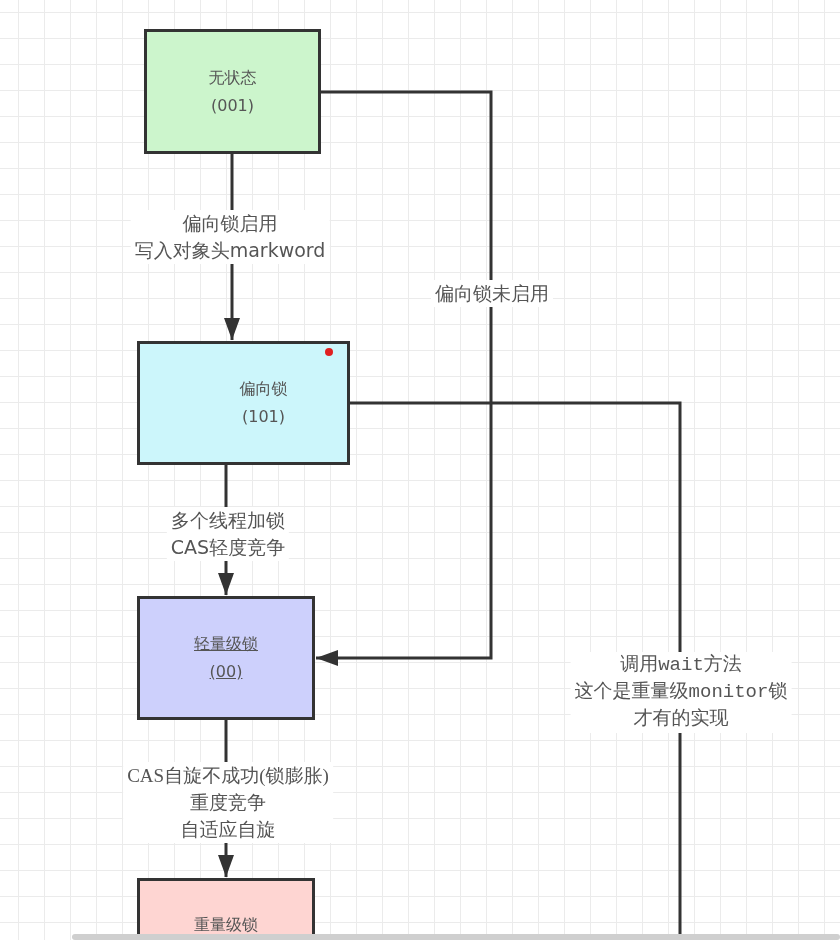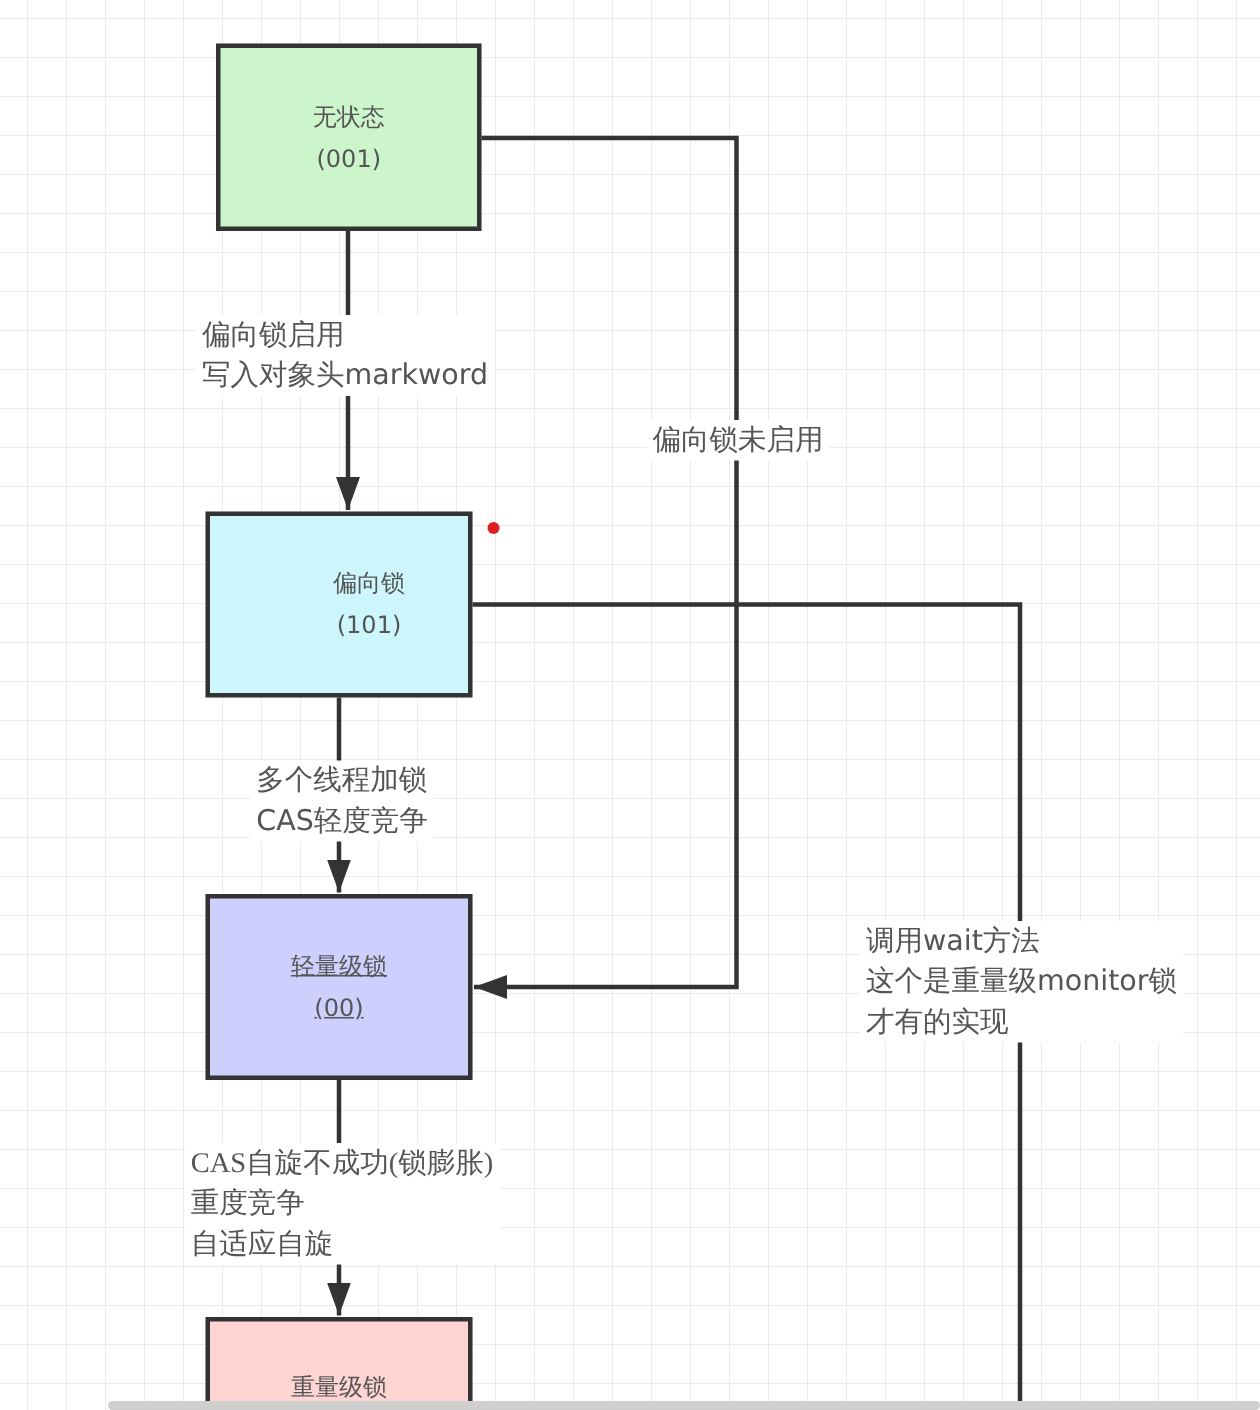--- a/index.html
+++ b/index.html
@@ -27,21 +27,21 @@
       align-items: center; justify-content: center;
       color: #555555;
       font-size: 16px; line-height: 28px;
       text-align: center;
     }
     .label {
       position: absolute;
       background: #ffffff;
       color: #555555;
       font-size: 19px; line-height: 27px;
-      text-align: left;
+      text-align: center;
       white-space: nowrap;
       transform: translateX(-50%);
       padding: 0 4px;
     }
     .dot {
       position: absolute; width: 8px; height: 8px;
       border-radius: 50%;
     }
     .hscrollbar {
       position: absolute; left: 72px; top: 934px;
@@ -76,21 +76,21 @@
     <path d="M226,719 L226,877" stroke="#333333" stroke-width="3" fill="none" marker-end="url(#arrowDown)"></path>
 
     <path d="M314,403 L680,403 L680,940" stroke="#333333" stroke-width="3" fill="none"></path>
   </svg>
 
   <div class="node" id="node-no-lock" style="left: 144px; top: 29px; width: 177px; height: 125px; background: rgb(204, 245, 204);">
     <span>无状态</span>
     <span>(001)</span>
   </div>
 
-  <div class="node" id="node-biased" style="left: 137px; top: 341px; width: 178px; height: 124px; background: rgb(204, 246, 251); padding-left: 40px;">
+  <div class="node" id="node-biased" style="left: 137px; top: 341px; width: 213px; height: 124px; background: rgb(204, 246, 251); padding-left: 40px;">
     <span>偏向锁</span>
     <span>(101)</span>
   </div>
 
   <div class="node" id="node-lightweight" style="left: 137px; top: 596px; width: 178px; height: 124px; background: rgb(205, 208, 252); text-decoration: underline;">
     <span>轻量级锁</span>
     <span>(00)</span>
   </div>
 
   <div class="node" id="node-heavyweight" style="left: 137px; top: 878px; width: 178px; height: 124px; justify-content: flex-start; padding-top: 30px; background: rgb(254, 213, 210);">
@@ -110,21 +110,21 @@
     <div>多个线程加锁</div>
     <div>CAS轻度竞争</div>
   </div>
 
   <div class="label" style="left:228px; top:762px;font-family:Liberation Serif, serif;">
     <div>CAS自旋不成功(锁膨胀)</div>
     <div>重度竞争</div>
     <div>自适应自旋</div>
   </div>
 
-  <div class="label" style="left:681px; top:614px;">
+  <div class="label" style="left:681px; top:652px;font-family:Liberation Mono, monospace;">
     <div>调用wait方法</div>
     <div>这个是重量级monitor锁</div>
     <div>才有的实现</div>
   </div>
 
   <div class="dot" style="left:325px; top:348px; background:#e02020;"></div>
 
   <div class="hscrollbar"></div>
 </div>
 

